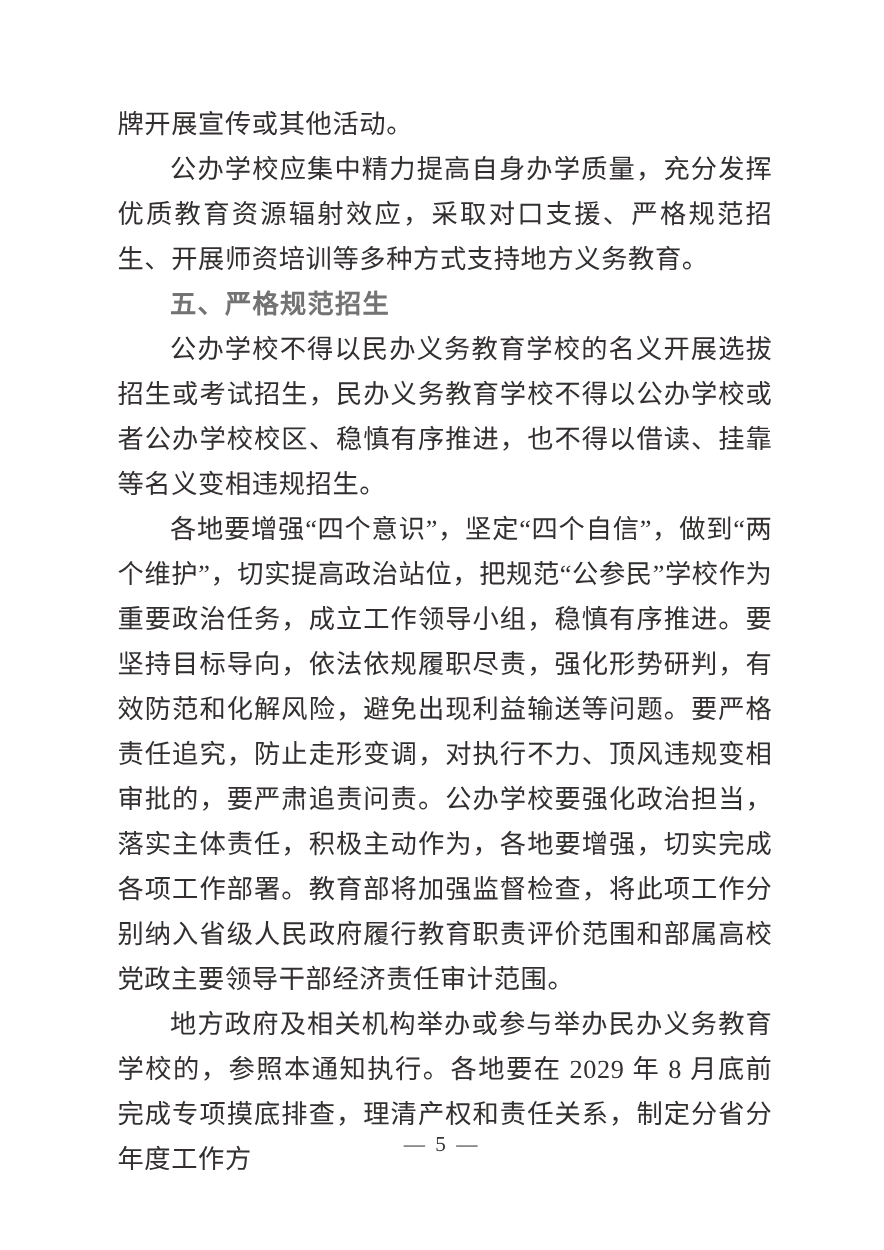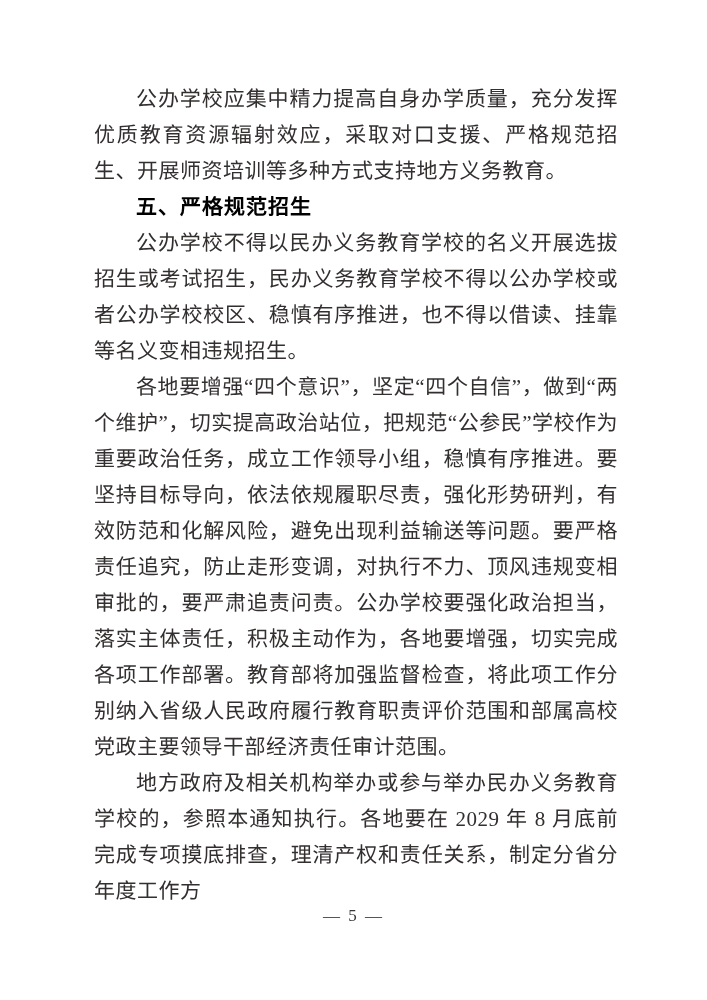--- a/index.html
+++ b/index.html
@@ -36,40 +36,41 @@
     text-indent: 2em;
   }
   .section-heading {
     margin: 0;
     font-family: Liberation Serif, serif;
     font-size: 21px;
     line-height: 36px;
     font-weight: 700;
     text-indent: 2em;
     letter-spacing: 1px;
-    color: #000000;
+    color: #737373;
   }
   .page-footer {
     position: absolute;
     left: 0;
     top: 903px;
     width: 707px;
     text-align: center;
     font-family: "Liberation Serif", "DejaVu Serif", serif;
     font-size: 17px;
     line-height: 26px;
     letter-spacing: 2px;
     color: #3a3636;
   }
 </style>
 </head>
 <body>
 
 <div class="page">
 
+  <p class="body-text">牌开展宣传或其他活动。</p>
 
   <p class="body-text indent">公办学校应集中精力提高自身办学质量，充分发挥优质教育资源辐射效应，采取对口支援、严格规范招生、开展师资培训等多种方式支持地方义务教育。</p>
 
   <h2 class="section-heading">五、严格规范招生</h2>
 
   <p class="body-text indent">公办学校不得以民办义务教育学校的名义开展选拔招生或考试招生，民办义务教育学校不得以公办学校或者公办学校校区、稳慎有序推进，也不得以借读、挂靠等名义变相违规招生。</p>
 
 
   <p class="body-text indent">各地要增强“四个意识”，坚定“四个自信”，做到“两个维护”，切实提高政治站位，把规范“公参民”学校作为重要政治任务，成立工作领导小组，稳慎有序推进。要坚持目标导向，依法依规履职尽责，强化形势研判，有效防范和化解风险，避免出现利益输送等问题。要严格责任追究，防止走形变调，对执行不力、顶风违规变相审批的，要严肃追责问责。公办学校要强化政治担当，落实主体责任，积极主动作为，各地要增强，切实完成各项工作部署。教育部将加强监督检查，将此项工作分别纳入省级人民政府履行教育职责评价范围和部属高校党政主要领导干部经济责任审计范围。</p>
 

